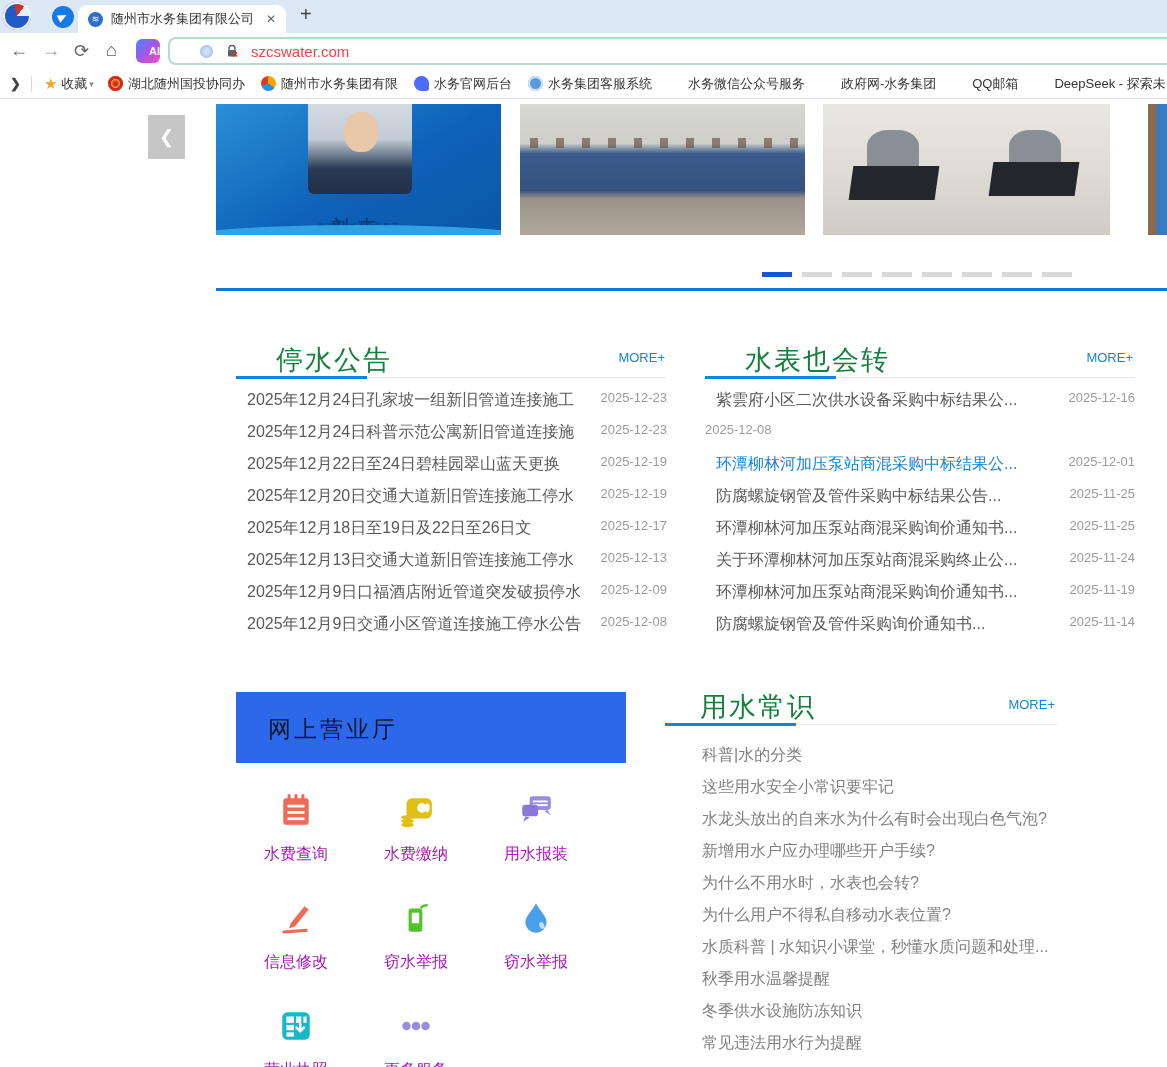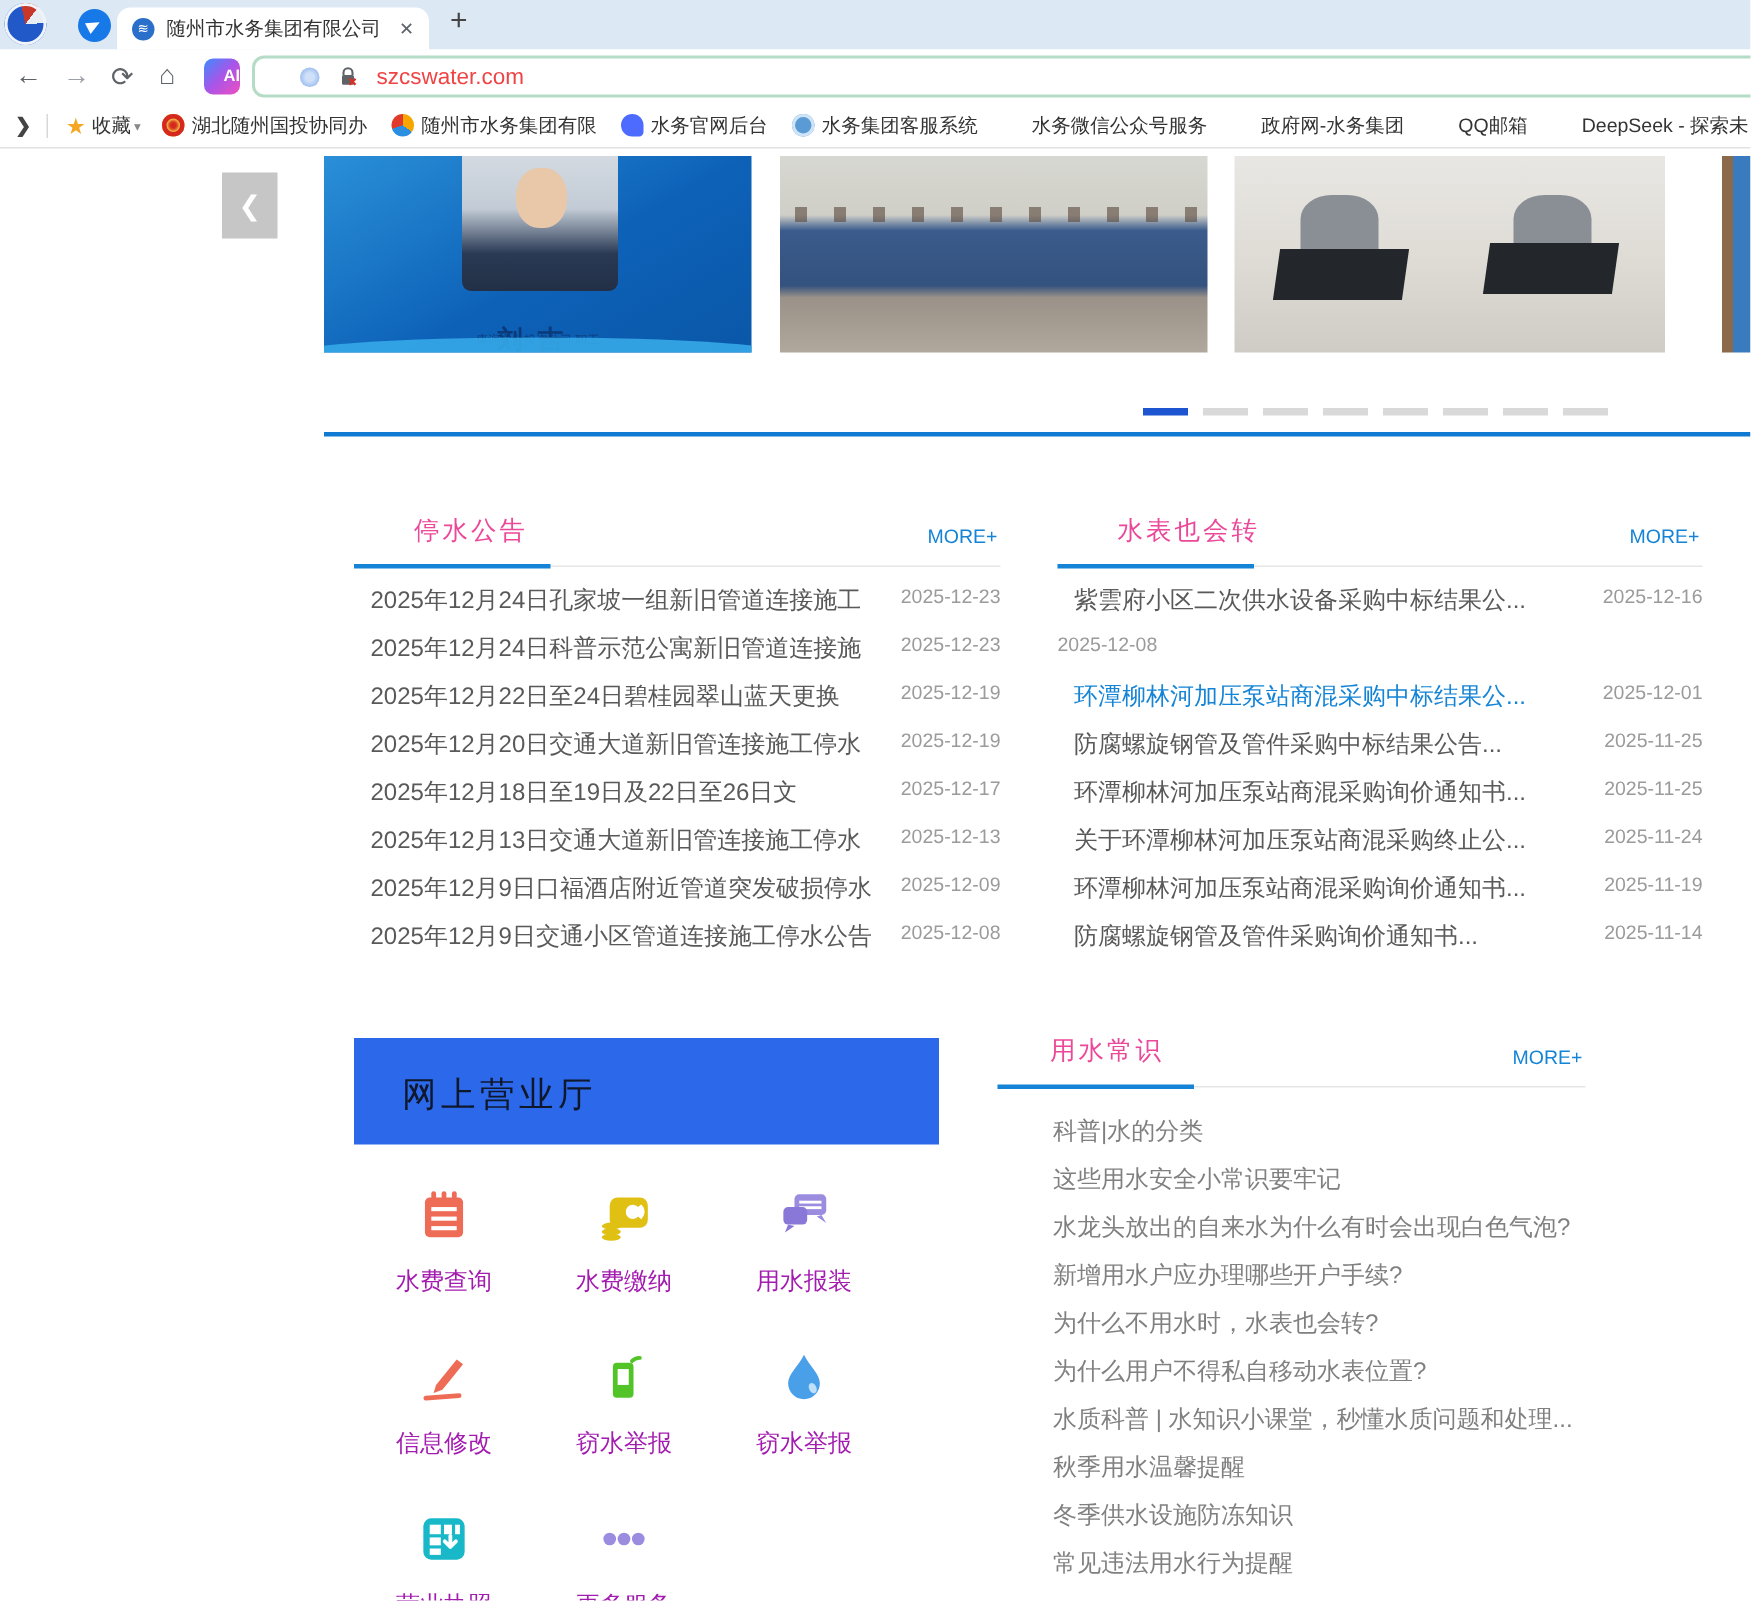--- a/index.html
+++ b/index.html
@@ -81,21 +81,21 @@
   .dot.active { background:#1d54cf; }
 
   .blue-rule { position:absolute; left:216px; top:188px; right:0; height:3px; background:#1079d2; }
 
   
   .col { position:absolute; top:238px; }
   .col-outage { left:236px; width:431px; }
   .col-procure { left:705px; width:430px; }
   .sec-head { position:relative; height:40px; border-bottom:1px solid #e6e6e6; }
   .sec-head::after { content:''; position:absolute; left:0; bottom:-2px; width:131px; height:3px; background:#1584d6; }
-  .sec-title { position:absolute; left:40px; top:4px; font-size:17px; color:#ec4899; letter-spacing:2px; }
+  .sec-title { position:absolute; left:40px; top:4px; font-size:27px; color:#15803d; letter-spacing:2px; }
   .sec-more { position:absolute; right:2px; top:12px; font-size:13px; color:#1584d6; cursor:pointer; }
   .news-list { padding-top:12px; }
   .news-row { display:flex; justify-content:space-between; height:32px; cursor:pointer; }
   .news-row .nt { font-size:16px; color:#595959; white-space:nowrap; overflow:hidden; text-overflow:ellipsis; padding-left:11px; padding-right:8px; }
   .news-row .nd { font-size:13px; color:#9b9b9b; flex:none; }
   .news-row.hl .nt { color:#1584d6; }
 
   
   .hall-banner { position:absolute; left:236px; top:592px; width:390px; height:71px; background:#2c68ea; }
   .hall-banner span { position:absolute; left:32px; top:22px; font-size:23px; color:#0f172a; letter-spacing:3px; }

